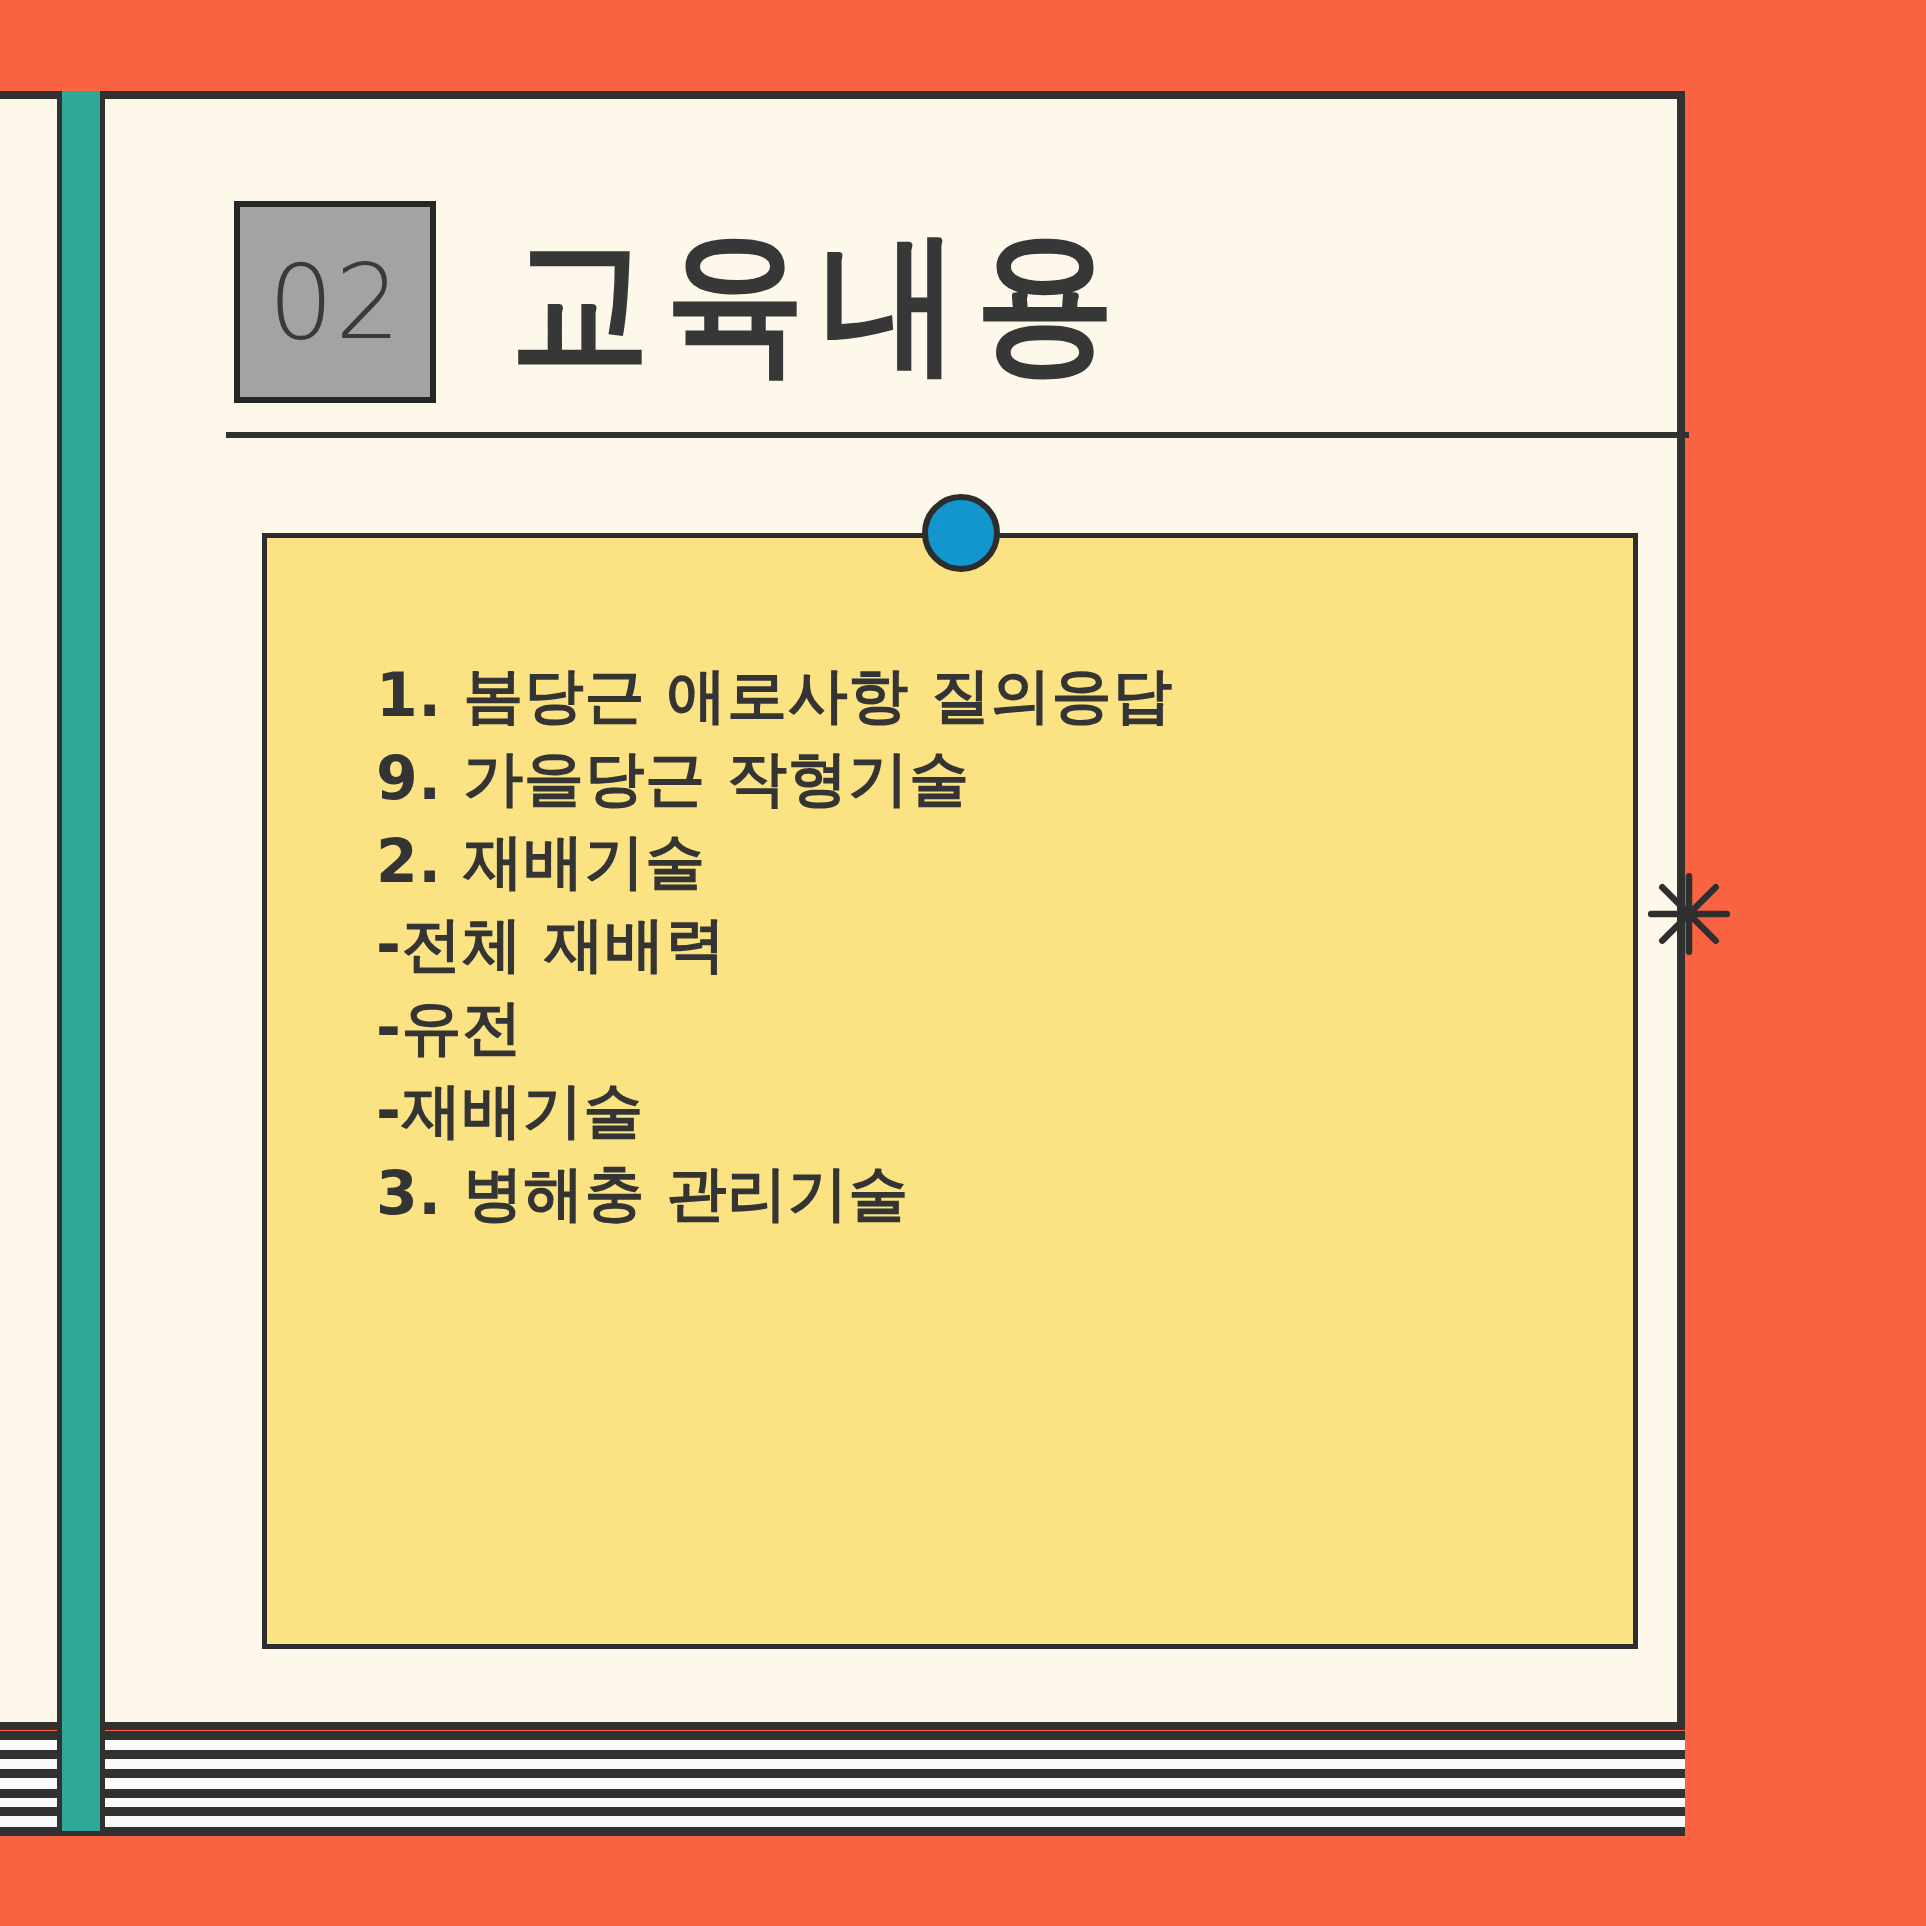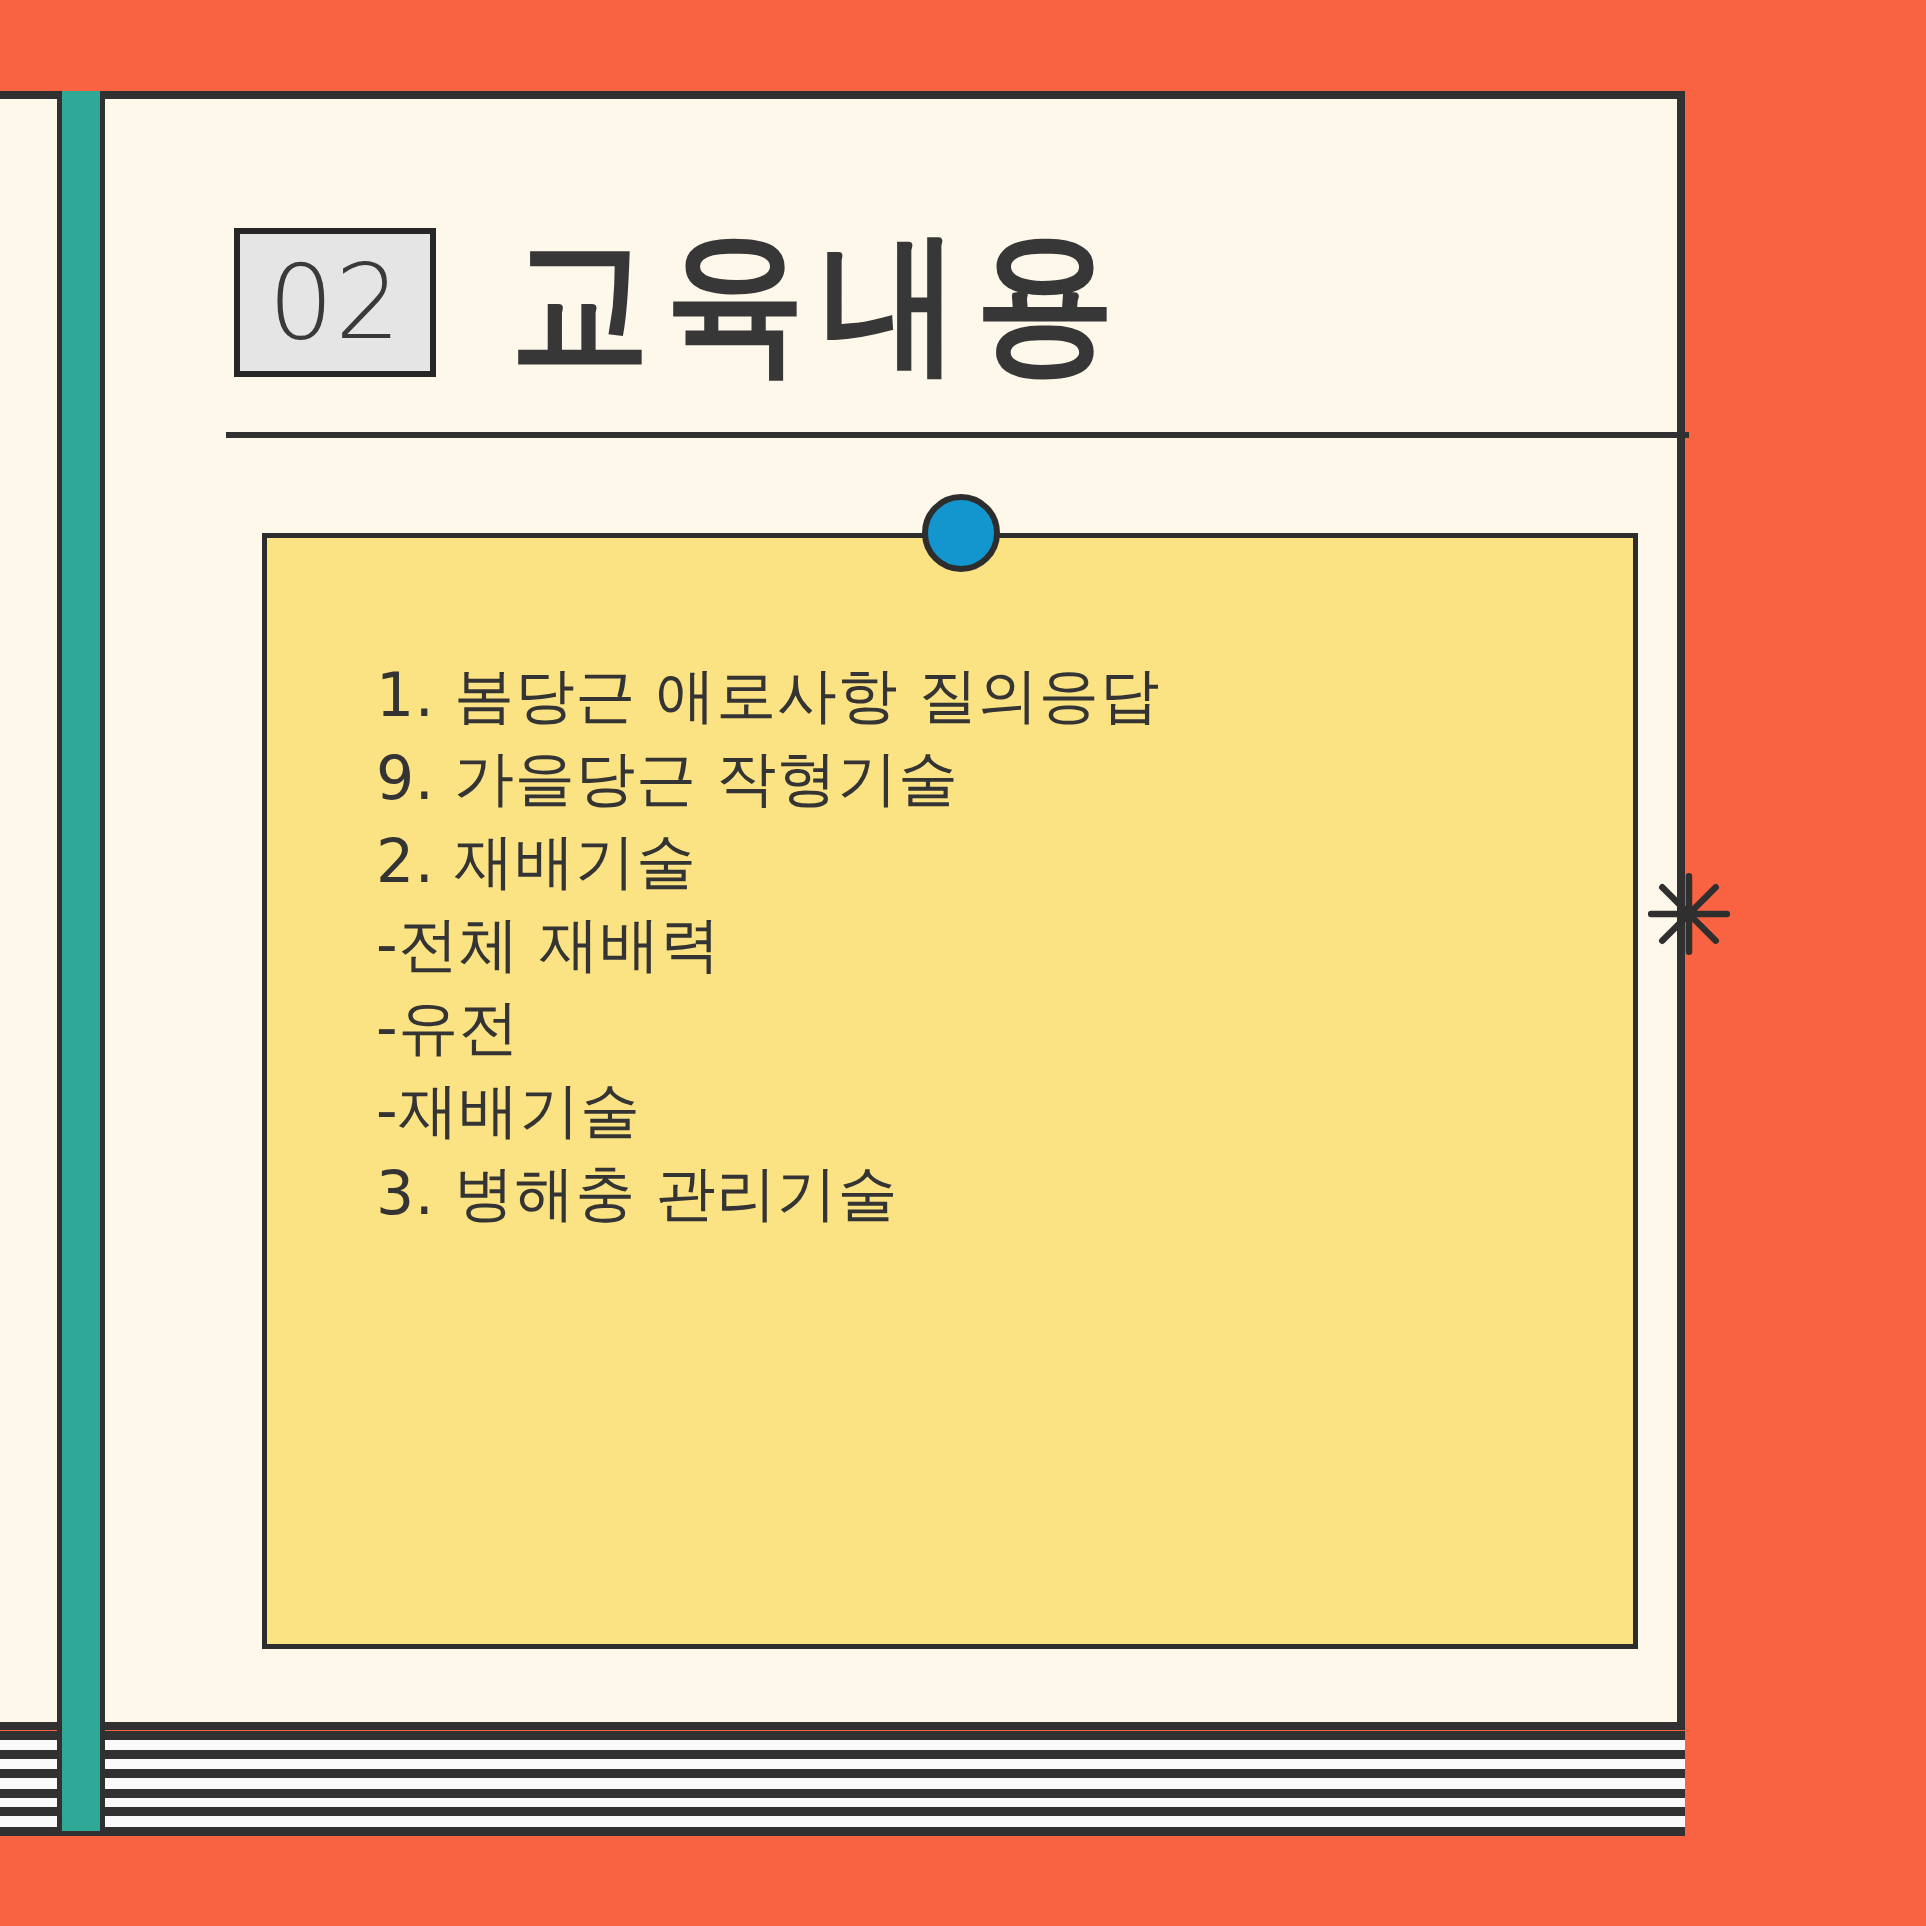--- a/index.html
+++ b/index.html
@@ -53,22 +53,22 @@
     left: 234px;
     top: 201px;
     width: 1454px;
     height: 202px;
     display: flex;
     align-items: center;
     z-index: 4;
   }
   #badge-box {
     width: 202px;
-    height: 149px;
-    background: #e5e5e5;
+    height: 202px;
+    background: #a3a3a3;
     border: 6.3px solid #262626;
     box-sizing: border-box;
     display: flex;
     align-items: center;
     justify-content: center;
     flex: 0 0 auto;
   }
   #badge-number {
     font-family: "DejaVu Sans", "Liberation Sans", sans-serif;
     font-size: 103px;
@@ -132,21 +132,21 @@
   #agenda-list {
     position: absolute;
     left: 376px;
     top: 654px;
     width: 1197px;
     z-index: 5;
   }
   .agenda-item {
     font-family: "DejaVu Sans", "Liberation Sans", sans-serif;
     font-size: 60px;
-    font-weight: 400;
+    font-weight: 700;
     color: #343434;
     line-height: 83px;
     white-space: nowrap;
     letter-spacing: 0.6px;
   }
 
   
   #sparkle {
     position: absolute;
     left: 1646px;

